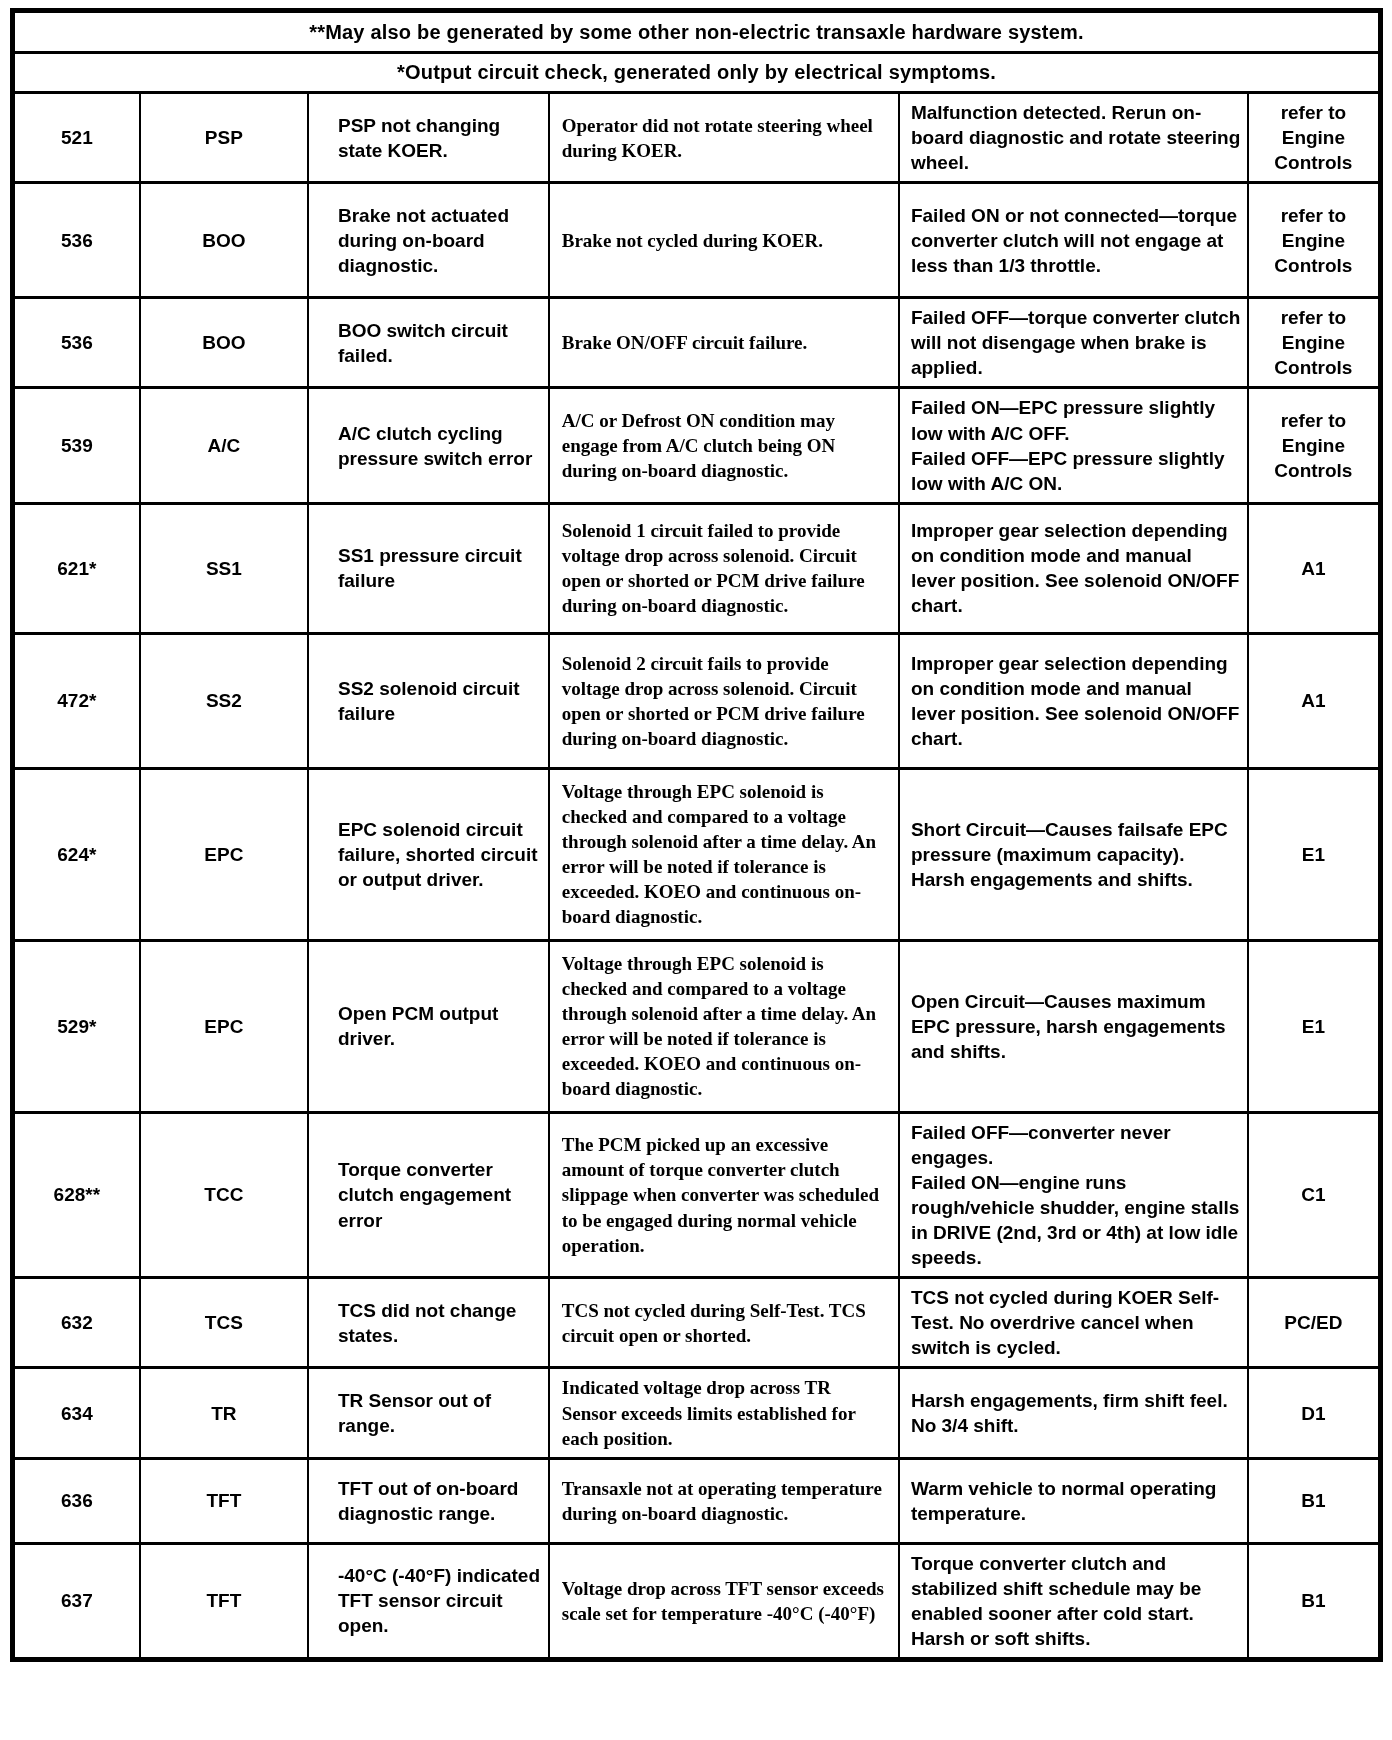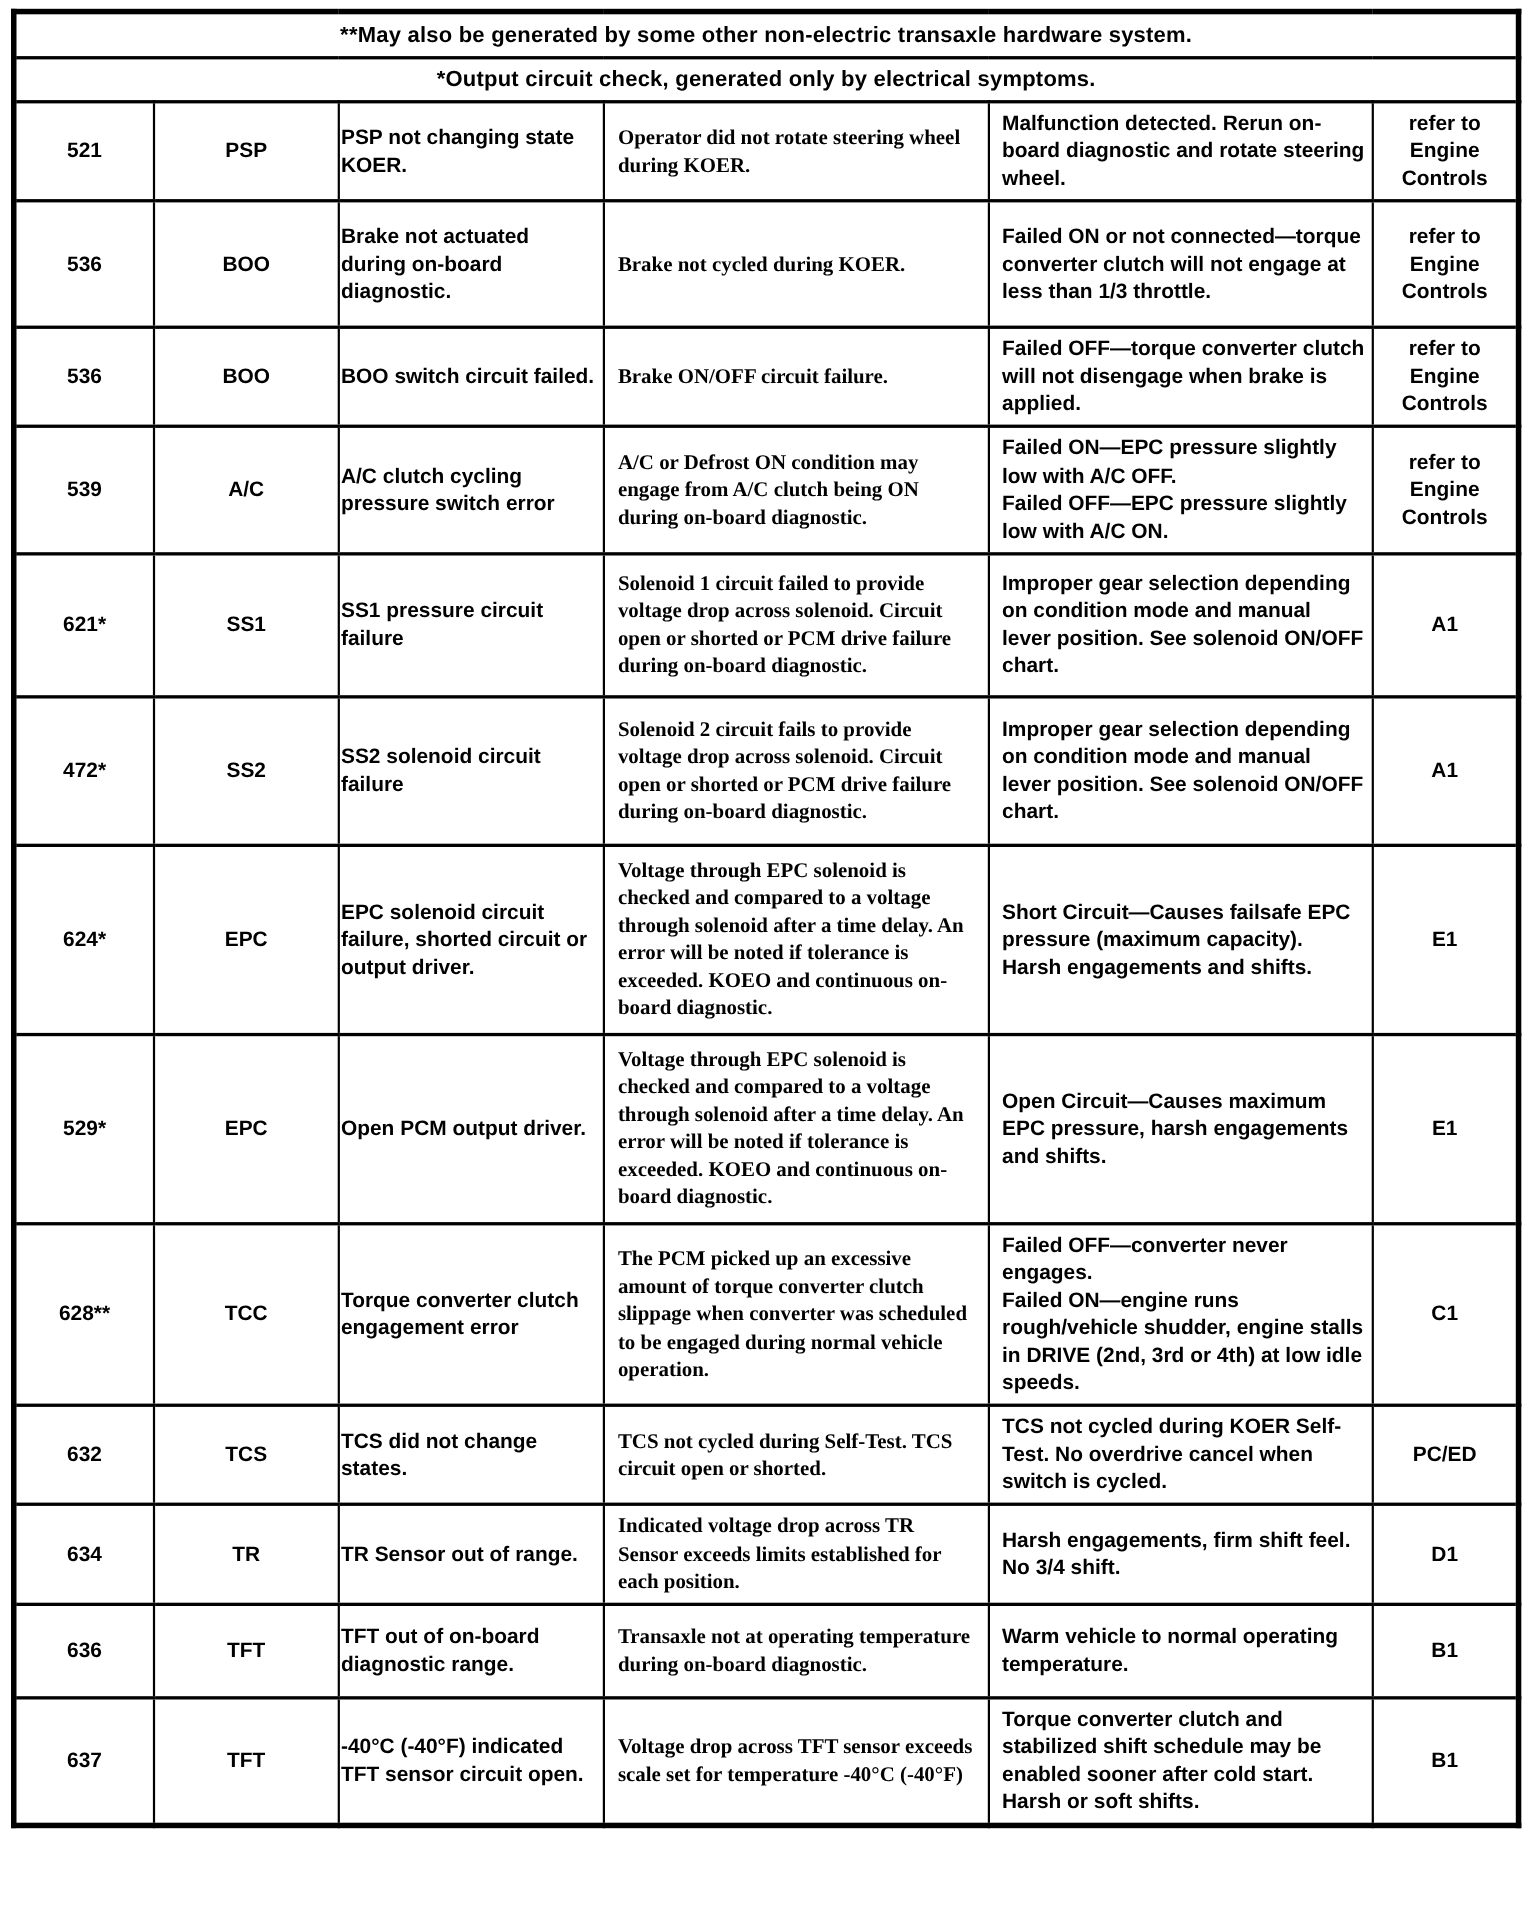--- a/index.html
+++ b/index.html
@@ -47,21 +47,21 @@
   tbody td {
     font-size: 19px;
     line-height: 1.32;
     vertical-align: middle;
     padding: 6px 8px;
   }
   td.c-dtc, td.c-comp, td.c-act {
     text-align: center;
     padding: 6px 2px;
   }
-  td.c-desc { padding-left: 1px; padding-right: 6px; }
+  td.c-desc { padding-left: 29px; padding-right: 6px; }
   td.c-cond { padding-left: 12px; padding-right: 8px; font-family: Liberation Serif, serif; }
   td.c-symp { padding-left: 11px; padding-right: 6px; }
 </style>
 </head>
 <body>
 
 <div class="page">
   <table class="dtc-table">
     <colgroup>
       <col style="width:9.3%">

